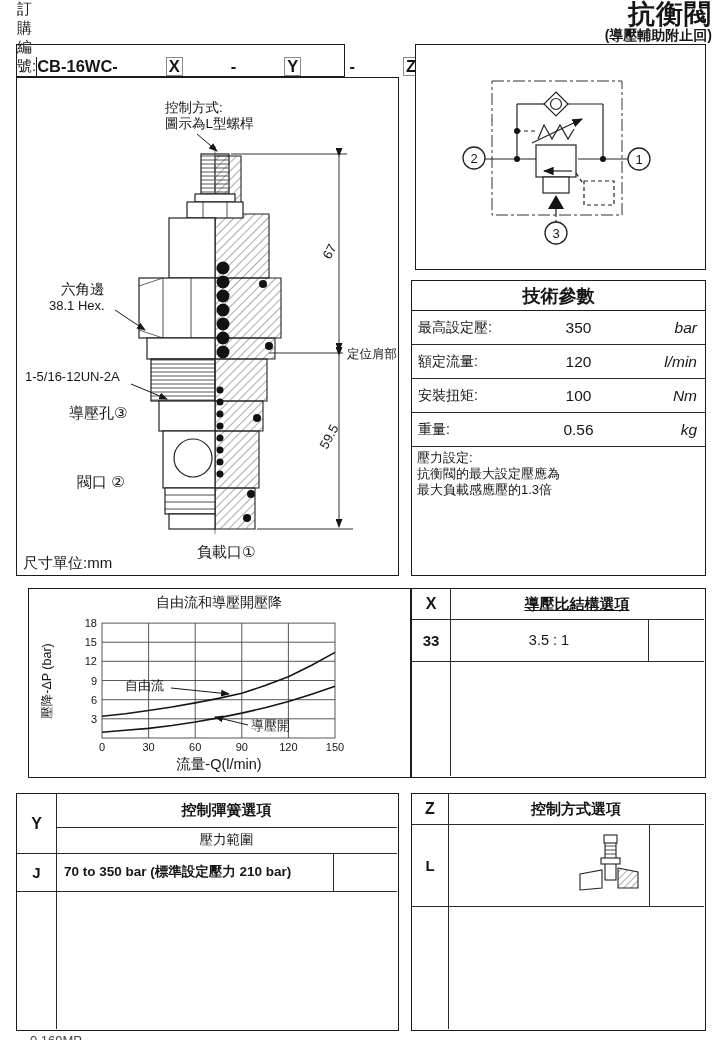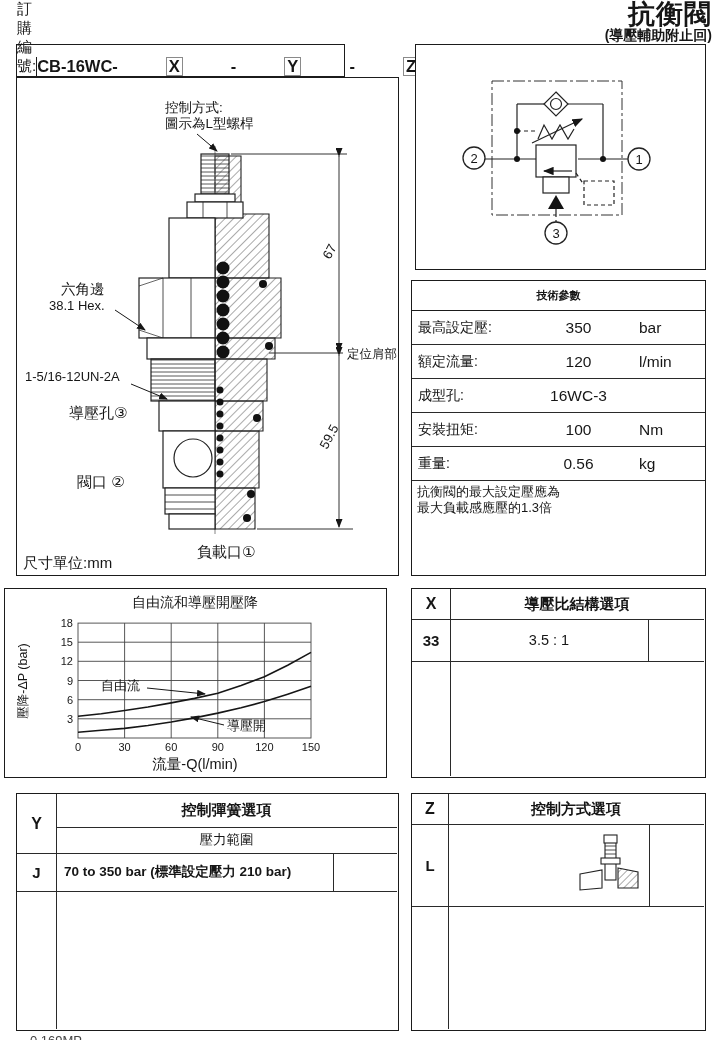--- a/index.html
+++ b/index.html
@@ -13,25 +13,25 @@
   .doc-title .sub{font-size:14px;font-weight:bold;}
   
   .order{display:flex;align-items:flex-end;}
   .order .lab{width:152px;display:flex;align-items:center;justify-content:center;font-size:15px;}
   .order .code{flex:1;border-left:1.5px solid #1b1b1b;display:flex;align-items:center;justify-content:center;
                font-weight:bold;font-size:16.5px;white-space:nowrap;gap:47px;}
   .order .tail{width:14px;border-left:1.5px solid #1b1b1b;}
   .kbox{display:inline-block;border:1.5px solid #8a8a8a;padding:0 2px;margin:0 1px;line-height:1.05;}
   
   .p-head{height:29px;border-bottom:1.5px solid #1b1b1b;display:flex;align-items:center;justify-content:center;
-          font-weight:bold;font-size:11px;text-align:center;}
+          font-weight:bold;font-size:18px;text-align:center;}
   .p-row{height:33px;border-bottom:1.2px solid #2a2a2a;display:grid;grid-template-columns:106px 1fr 66px;align-items:center;}
   .p-row .l{font-size:14px;padding-left:6px;}
   .p-row .v{font-size:15.5px;text-align:center;}
-  .p-row .u{font-size:15.5px;text-align:left;padding-right:8px;}
+  .p-row .u{font-size:15.5px;text-align:right;padding-right:8px;font-style:italic;}
   .p-note{padding:3px 5px;font-size:13px;line-height:1.22;}
   
   .opt-letter{display:flex;align-items:center;justify-content:center;font-weight:bold;font-size:16px;}
   .opt-title{display:flex;align-items:center;justify-content:center;font-weight:bold;font-size:15px;}
   .opt-sub{display:flex;align-items:center;justify-content:center;font-size:13.5px;}
   .opt-val{display:flex;align-items:center;font-size:13.5px;}
   .hline{position:absolute;border-top:1.2px solid #2a2a2a;}
   .vline{position:absolute;border-left:1.2px solid #2a2a2a;}
   .footer-clip{position:absolute;left:30px;top:1033px;height:7px;overflow:hidden;font-size:13px;color:#444;}
   svg text{font-family:"Liberation Sans","DejaVu Sans",sans-serif;}
@@ -211,41 +211,37 @@
       <span class="l">最高設定壓:</span>
       <span class="v">350</span>
       <span class="u">bar</span>
     </div>
     <div class="p-row">
       <span class="l">額定流量:</span>
       <span class="v">120</span>
       <span class="u">l/min</span>
     </div>
     <div class="p-row">
-      <span class="l">成型孔:</span>
-      <span class="v">16WC-3</span>
-      <span class="u"></span>
-    </div>
-    <div class="p-row">
       <span class="l">安裝扭矩:</span>
       <span class="v">100</span>
       <span class="u">Nm</span>
     </div>
     <div class="p-row">
       <span class="l">重量:</span>
       <span class="v">0.56</span>
       <span class="u">kg</span>
     </div>
     <div class="p-note">
+      <div>壓力設定:</div>
       <div>抗衡閥的最大設定壓應為</div>
       <div>最大負載感應壓的1.3倍</div>
     </div>
   </div>
 
-  <div class="box" style="left:4px;top:588px;width:383px;height:190px;">
+  <div class="box" style="left:28px;top:588px;width:383px;height:190px;">
     <svg width="380" height="187" viewBox="0 0 380 187">
       <defs>
         <marker id="ah3" markerWidth="9" markerHeight="7" refX="8" refY="3.5" orient="auto">
           <path d="M0,0 L9,3.5 L0,7 Z" fill="#161616"></path>
         </marker>
       </defs>
       <text x="190" y="18" font-size="14" text-anchor="middle" fill="#161616">自由流和導壓開壓降</text>
 
       <g stroke="#444" stroke-width="0.9" fill="none">
         <rect x="73" y="34.1" width="233" height="114.9"></rect>
@@ -289,21 +285,21 @@
       <line x1="219" y1="136" x2="186" y2="128" stroke="#161616" stroke-width="1" marker-end="url(#ah3)"></line>
     </svg>
   </div>
 
   <div class="box" style="left:411px;top:588px;width:295px;height:190px;">
     <div class="vline" style="left:38px;top:0;height:187px;"></div>
     <div class="hline" style="left:0;top:30px;width:292px;"></div>
     <div class="hline" style="left:0;top:72px;width:292px;"></div>
     <div class="vline" style="left:236px;top:30px;height:42px;"></div>
     <div class="abs opt-letter" style="left:0;top:0;width:38px;height:30px;">X</div>
-    <div class="abs opt-title" style="left:38px;top:0;width:254px;height:30px;">導壓比結構選項</div>
+    <div class="abs opt-title" style="left:38px;top:0;width:254px;height:30px;text-decoration:underline;">導壓比結構選項</div>
     <div class="abs opt-letter" style="left:0;top:30px;width:38px;height:42px;font-size:15px;">33</div>
     <div class="abs opt-val" style="left:38px;top:30px;width:198px;height:42px;justify-content:center;font-size:14.5px;">3.5 : 1</div>
   </div>
 
   <div class="box" style="left:16px;top:793px;width:383px;height:238px;">
     <div class="vline" style="left:39px;top:0;height:235px;"></div>
     <div class="hline" style="left:39px;top:33px;width:341px;"></div>
     <div class="hline" style="left:0;top:59px;width:380px;"></div>
     <div class="hline" style="left:0;top:97px;width:380px;"></div>
     <div class="vline" style="left:316px;top:59px;height:38px;"></div>

